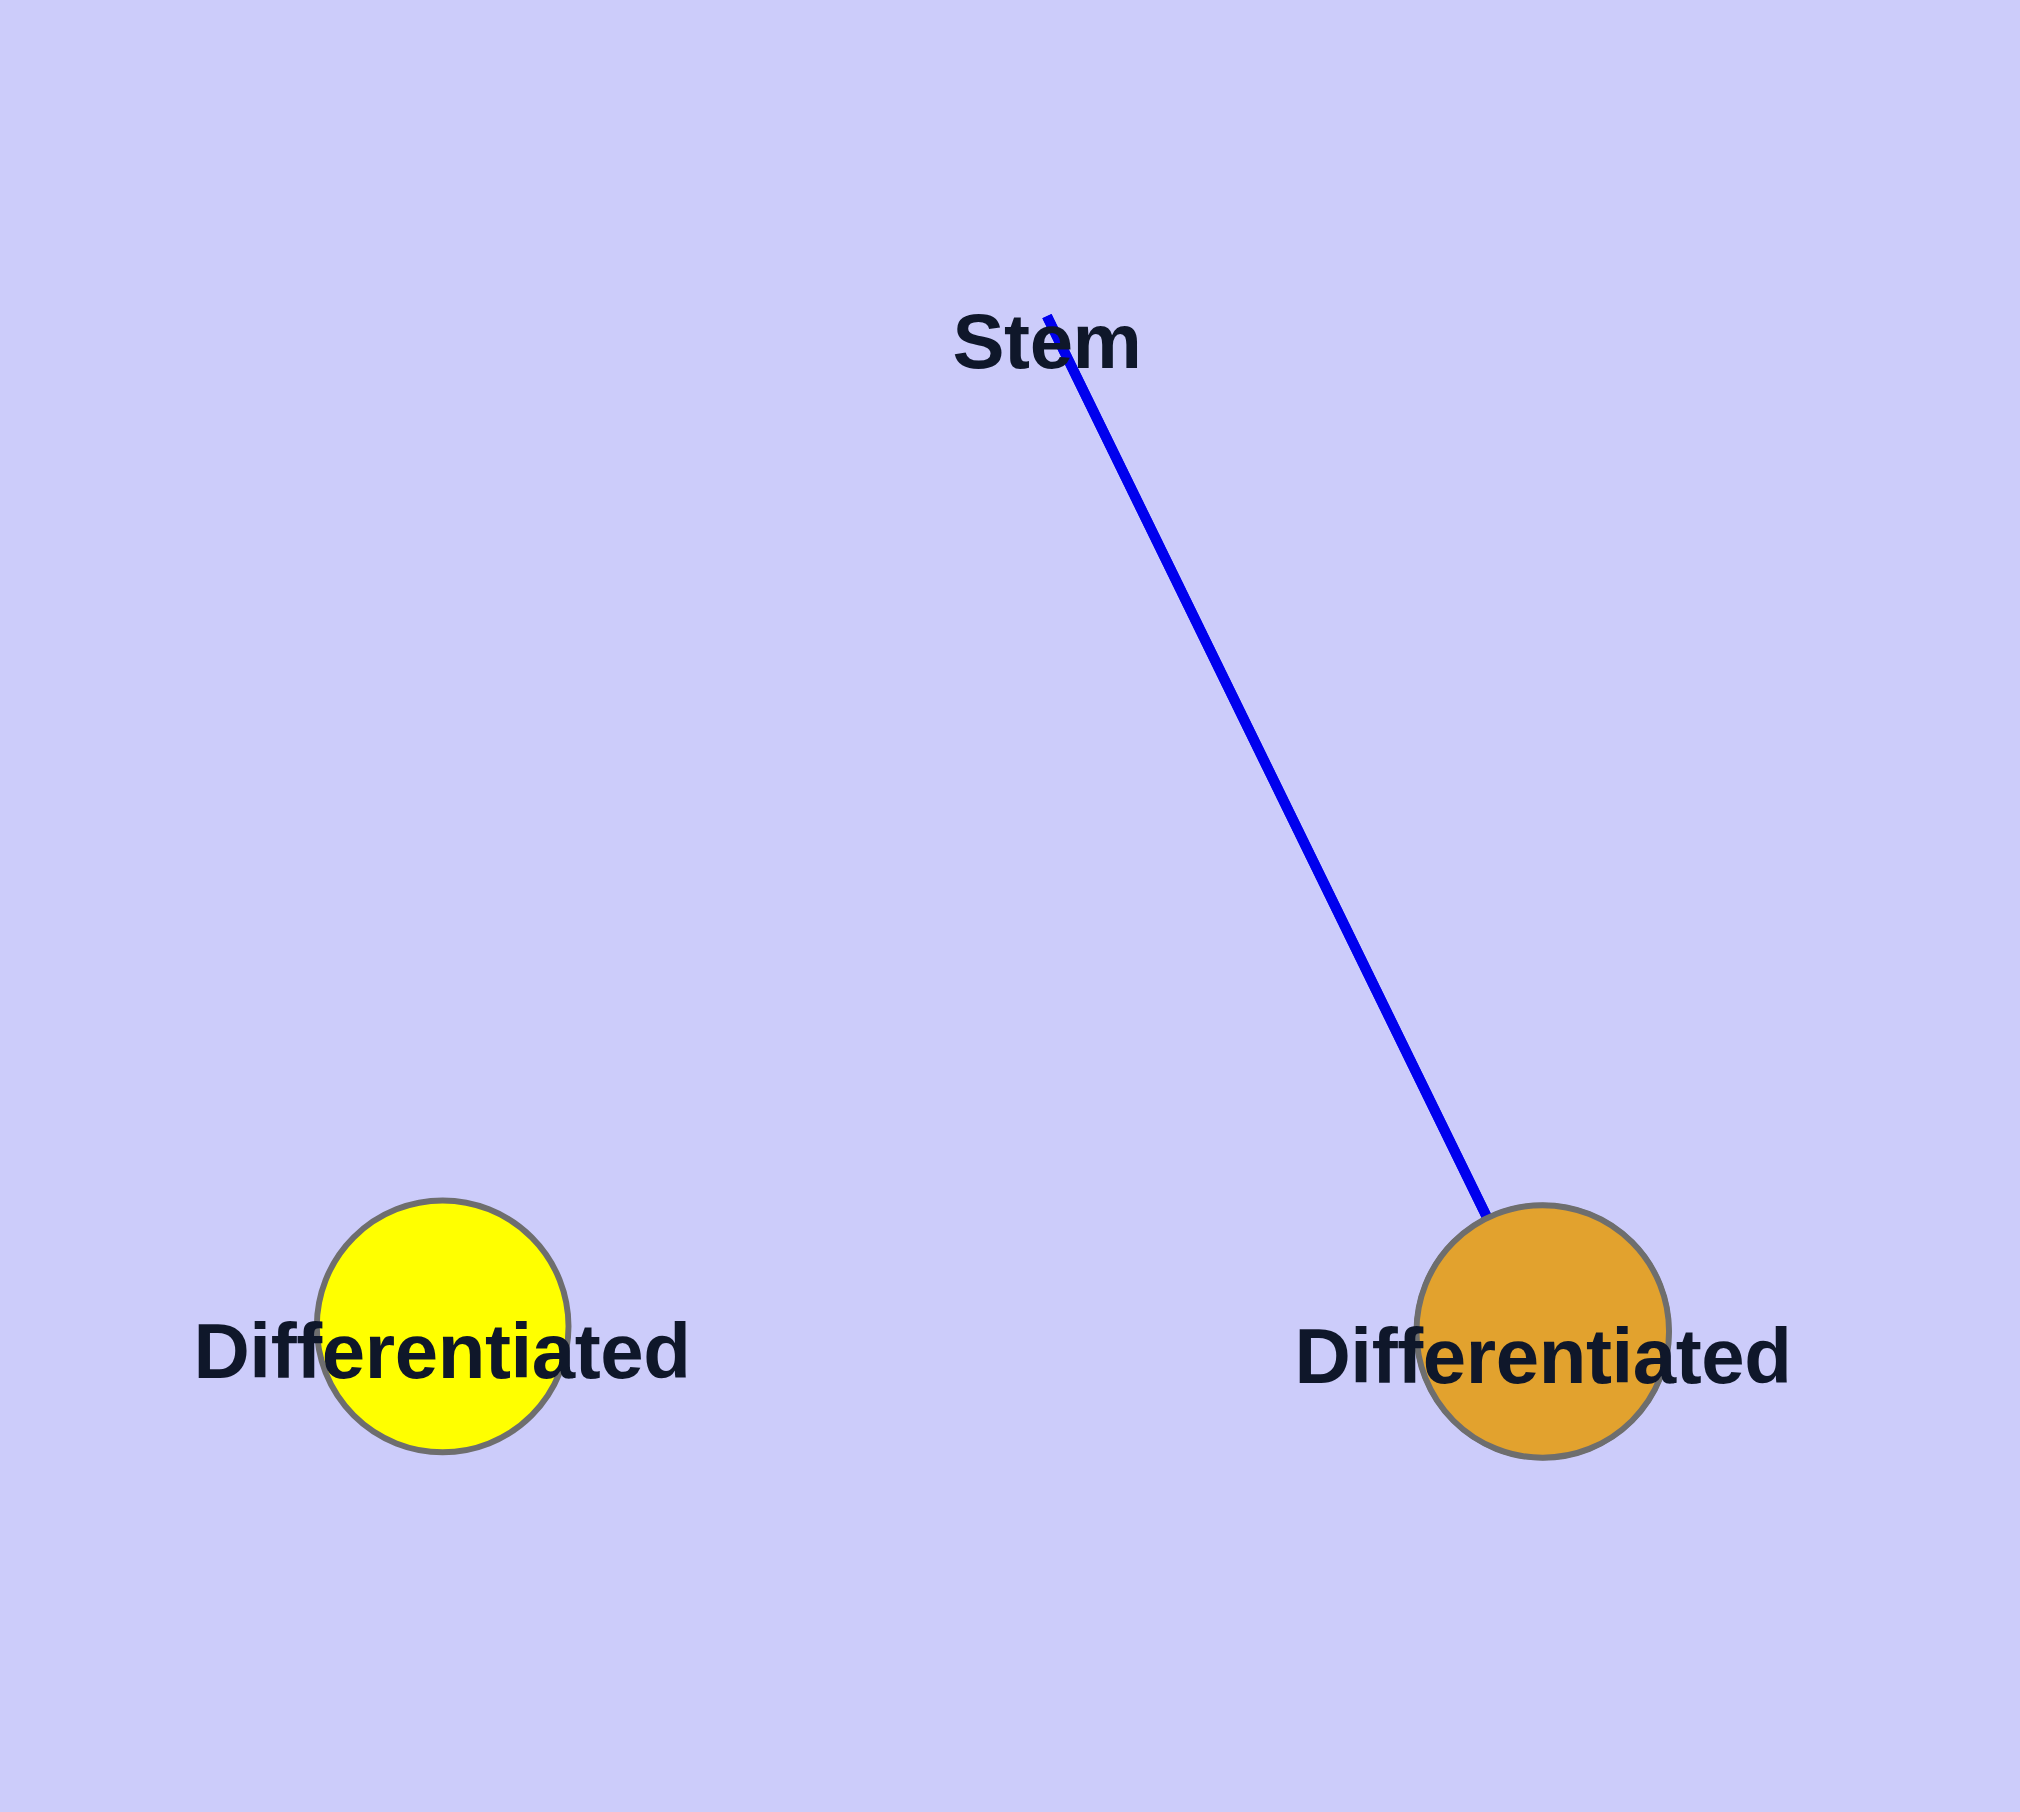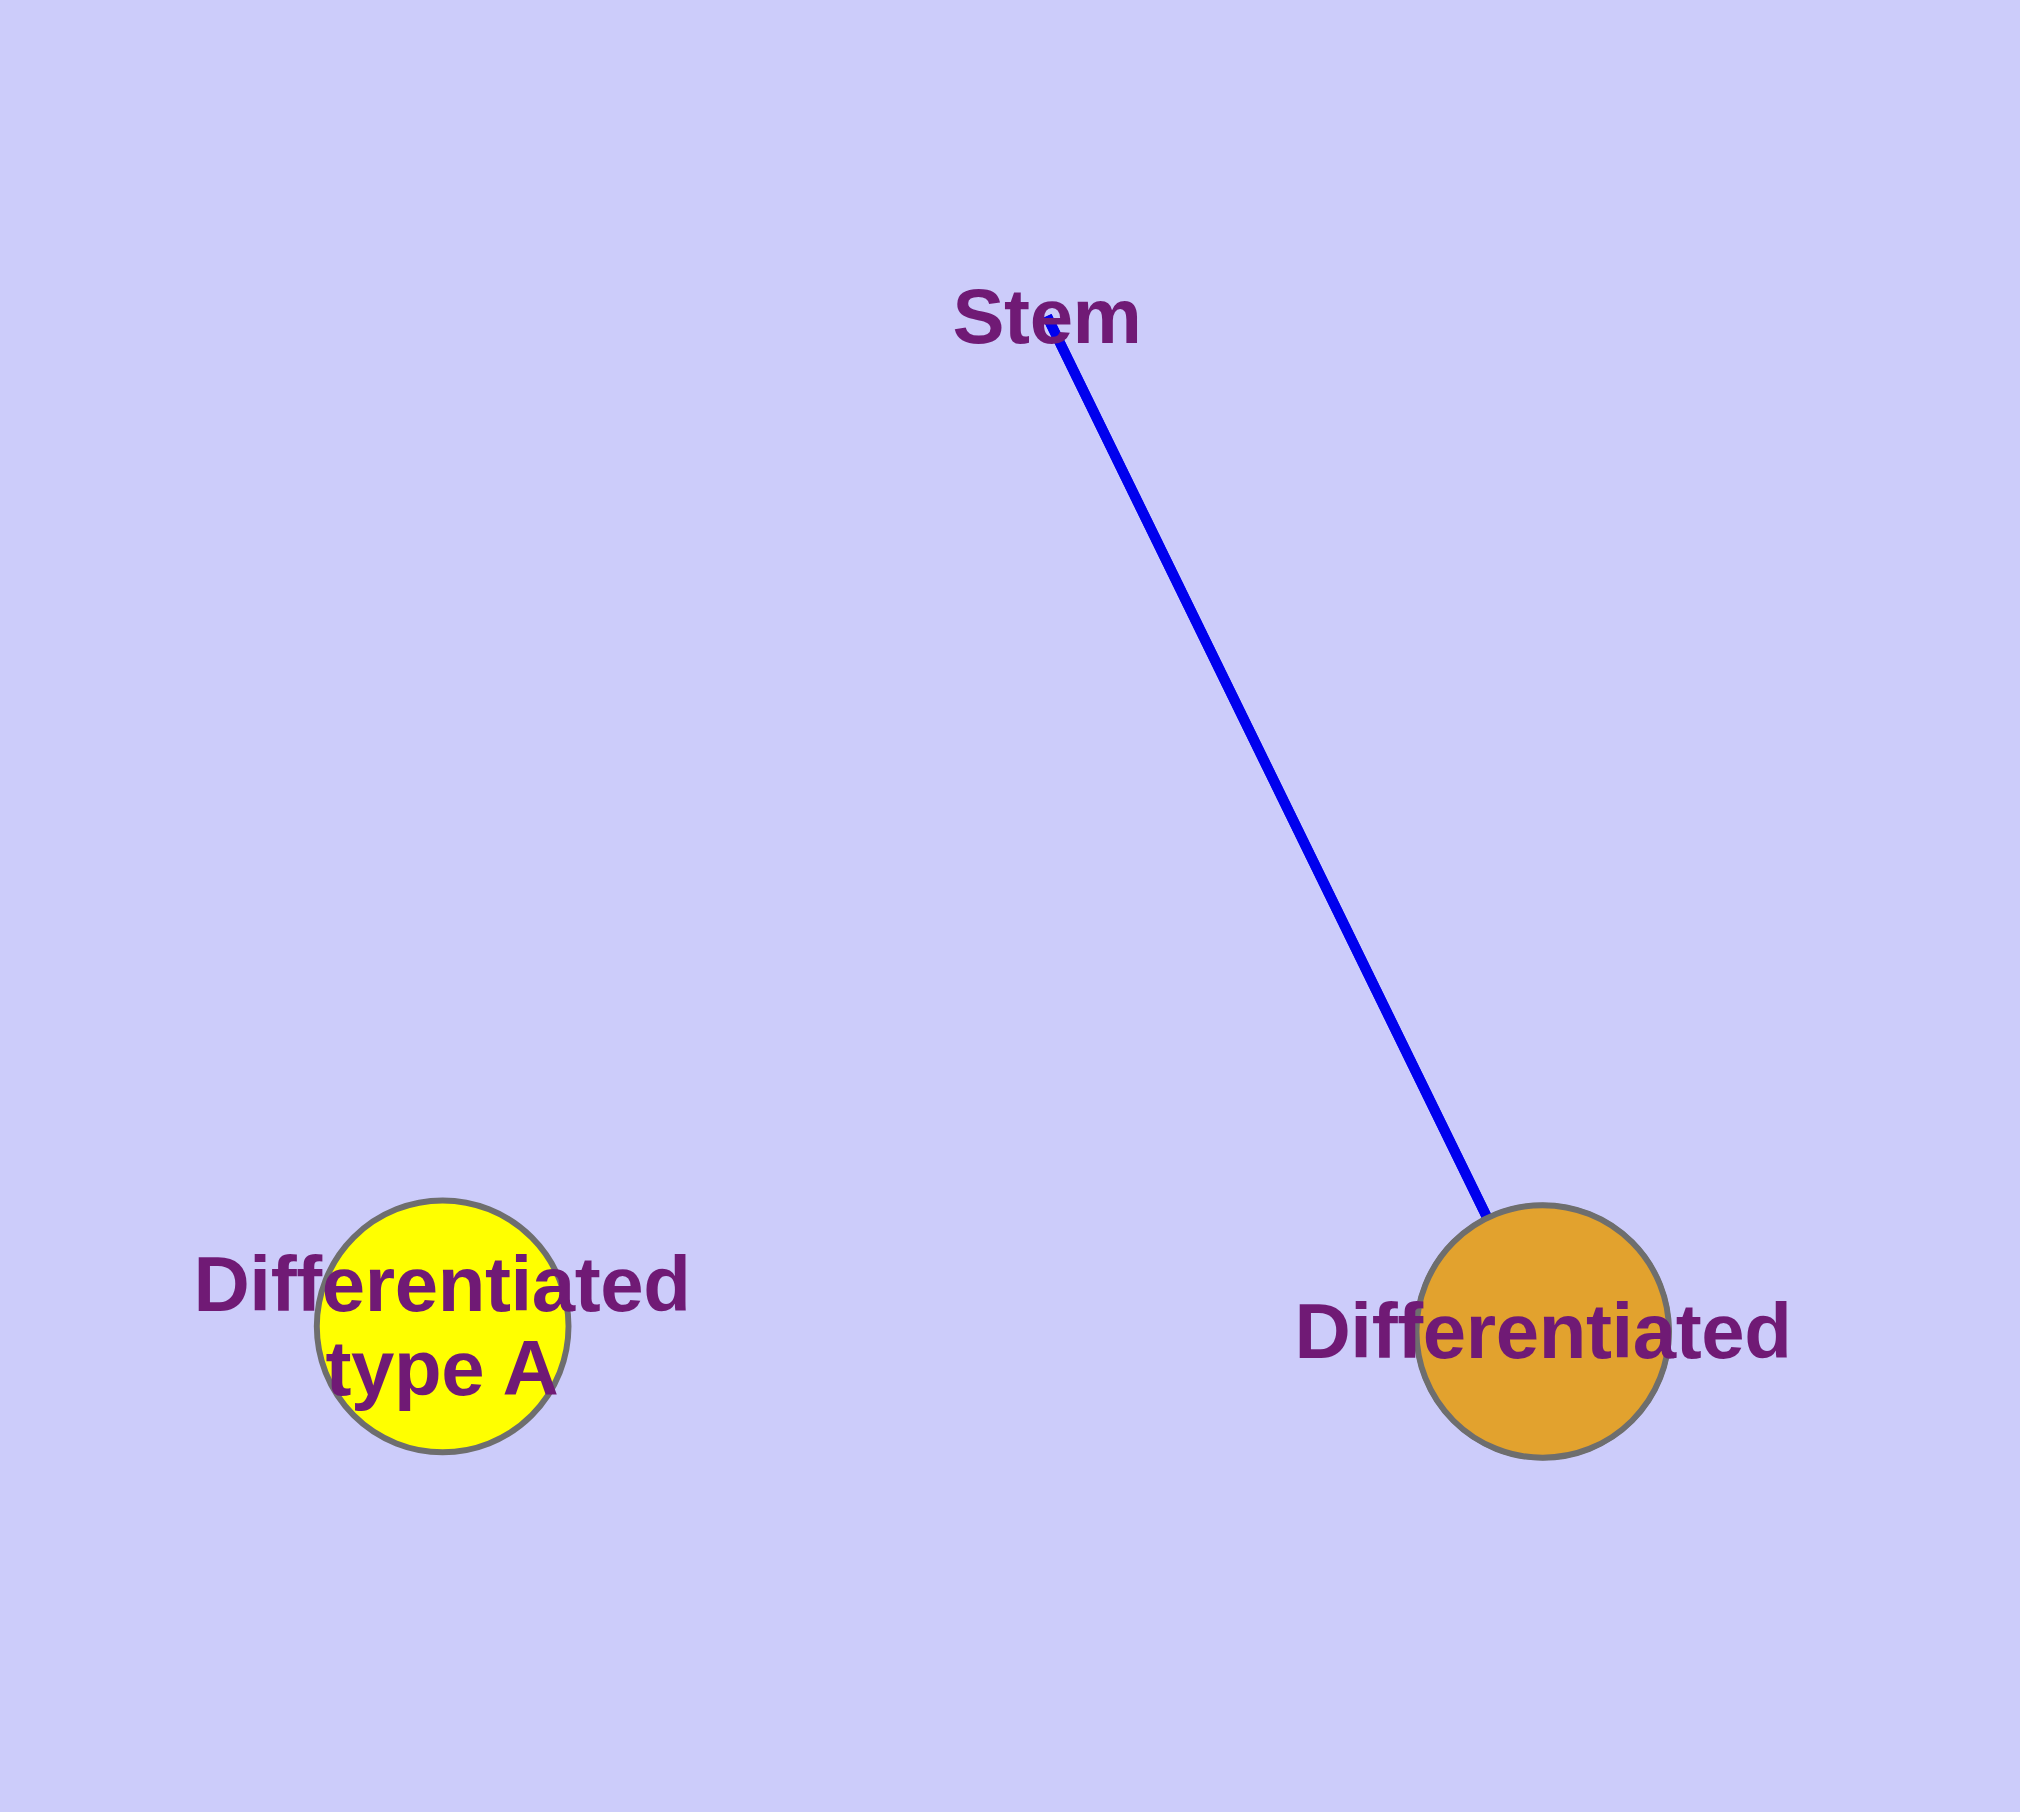--- a/index.html
+++ b/index.html
@@ -18,28 +18,29 @@
   #graph-svg {
     position: absolute;
     left: 0;
     top: 0;
     width: 2021px;
     height: 1812px;
     display: block;
   }
   .node-label {
     position: absolute;
-    color: #701a75;
+    color: #0f172a;
     font-weight: bold;
     font-family: "Liberation Sans", "DejaVu Sans", sans-serif;
     text-align: center;
     white-space: nowrap;
     line-height: 1.08;
     pointer-events: none;
     letter-spacing: -0.4px;
+    margin-top: 25px;
   }
   .label-line { display: block; }
 </style>
 </head>
 <body>
 
 <div id="canvas">
 
   <svg id="graph-svg" viewBox="0 0 2384 2138" xmlns="http://www.w3.org/2000/svg">
 
@@ -56,21 +57,20 @@
       <circle cx="1820" cy="1571" r="149" fill="#e2a22e" stroke="#6e6e6e" stroke-width="7"></circle>
     </g>
   </svg>
 
   <div class="node-label" style="left:1047px; top:316px; transform:translate(-50%,-50%); font-size:78px;">
     <span class="label-line">Stem</span>
   </div>
 
   <div class="node-label" style="left:442px; top:1326px; transform:translate(-50%,-50%); font-size:78px;">
     <span class="label-line">Differentiated</span>
-    <span class="label-line">type A</span>
   </div>
 
   <div class="node-label" style="left:1543px; top:1331px; transform:translate(-50%,-50%); font-size:78px;">
     <span class="label-line">Differentiated</span>
   </div>
 
 </div>
 
 
 </body></html>

